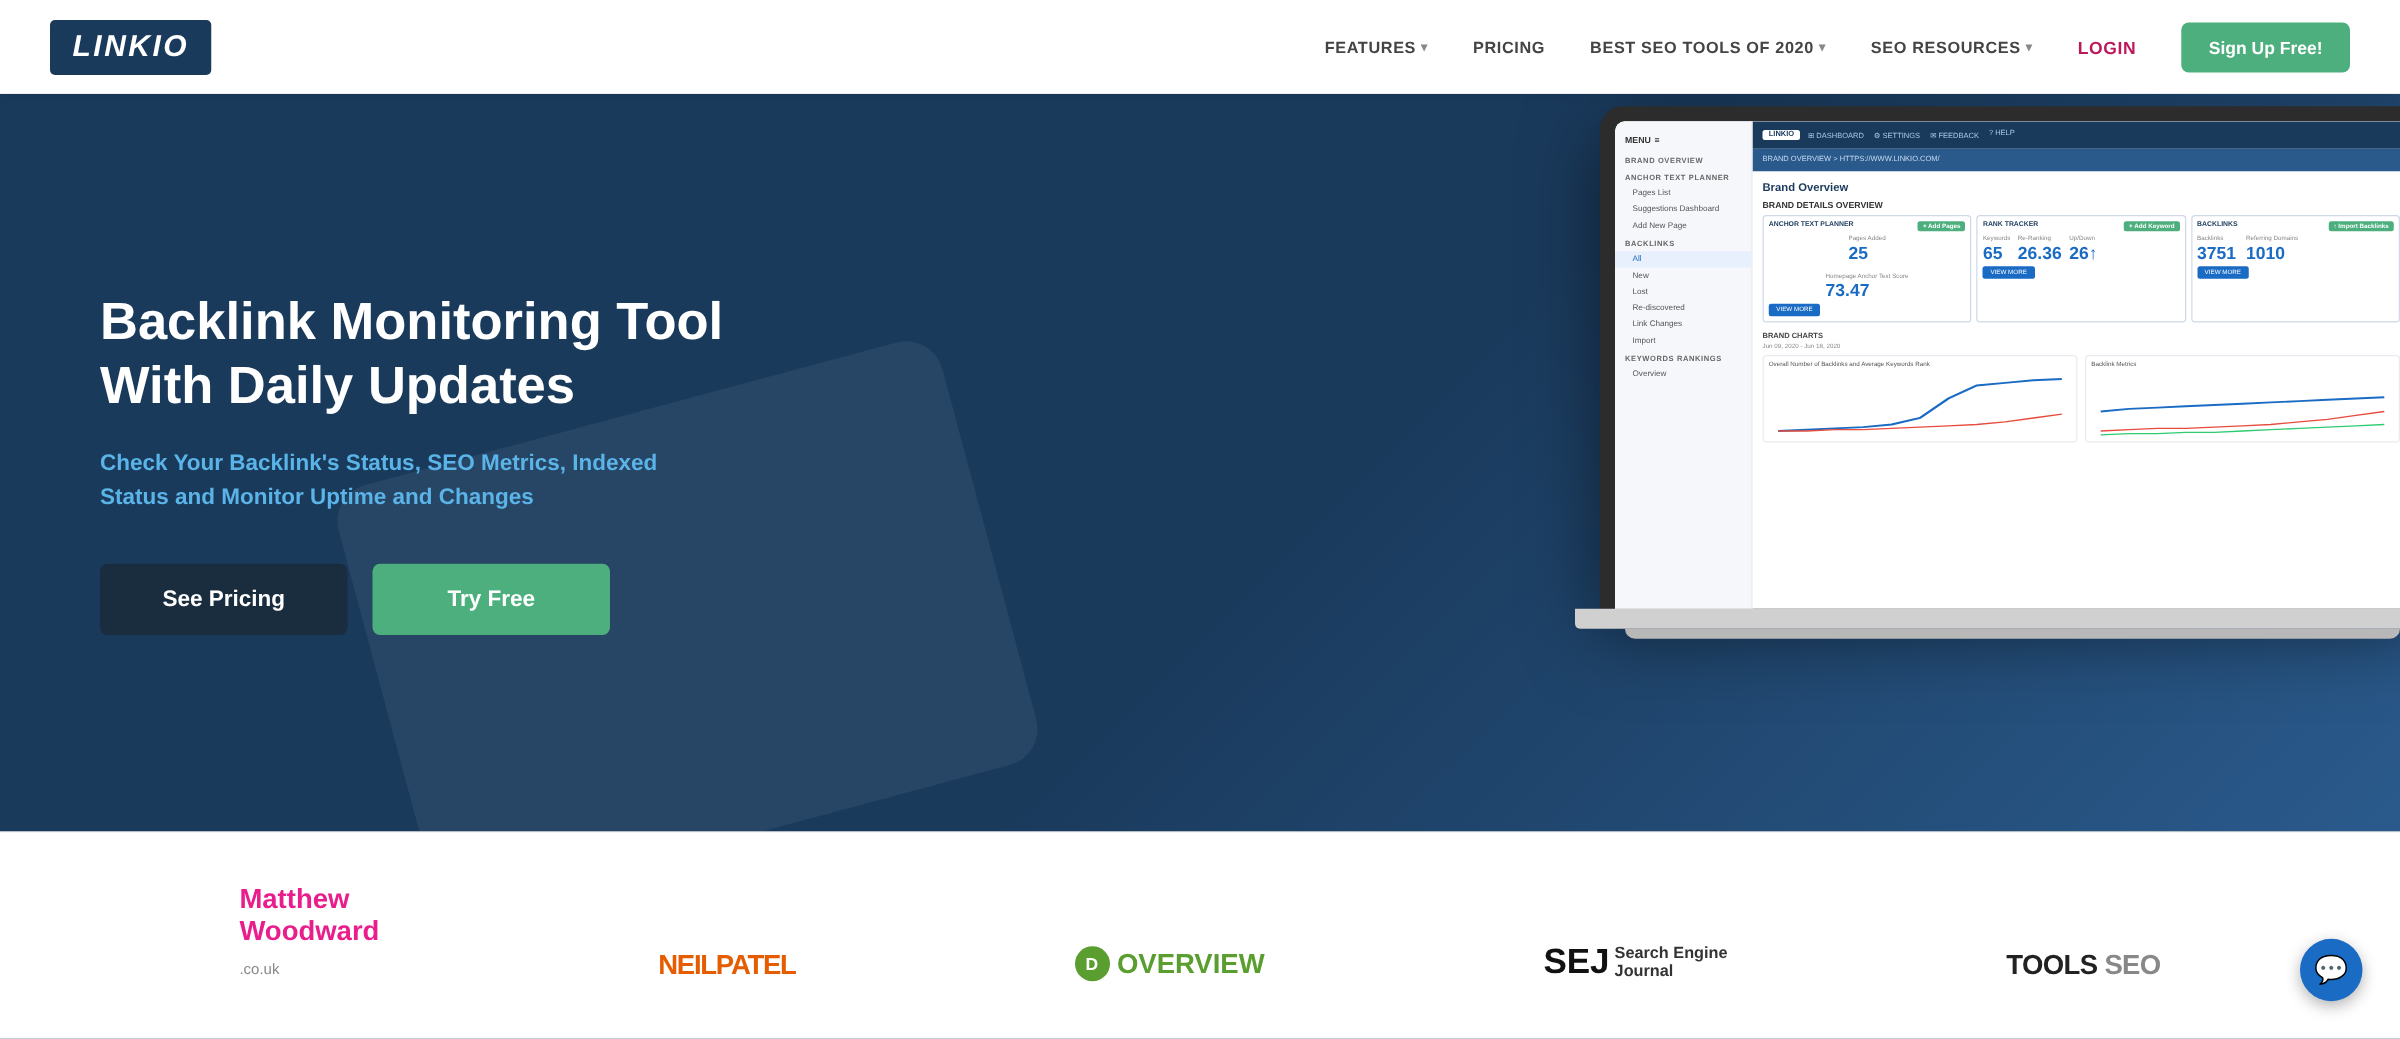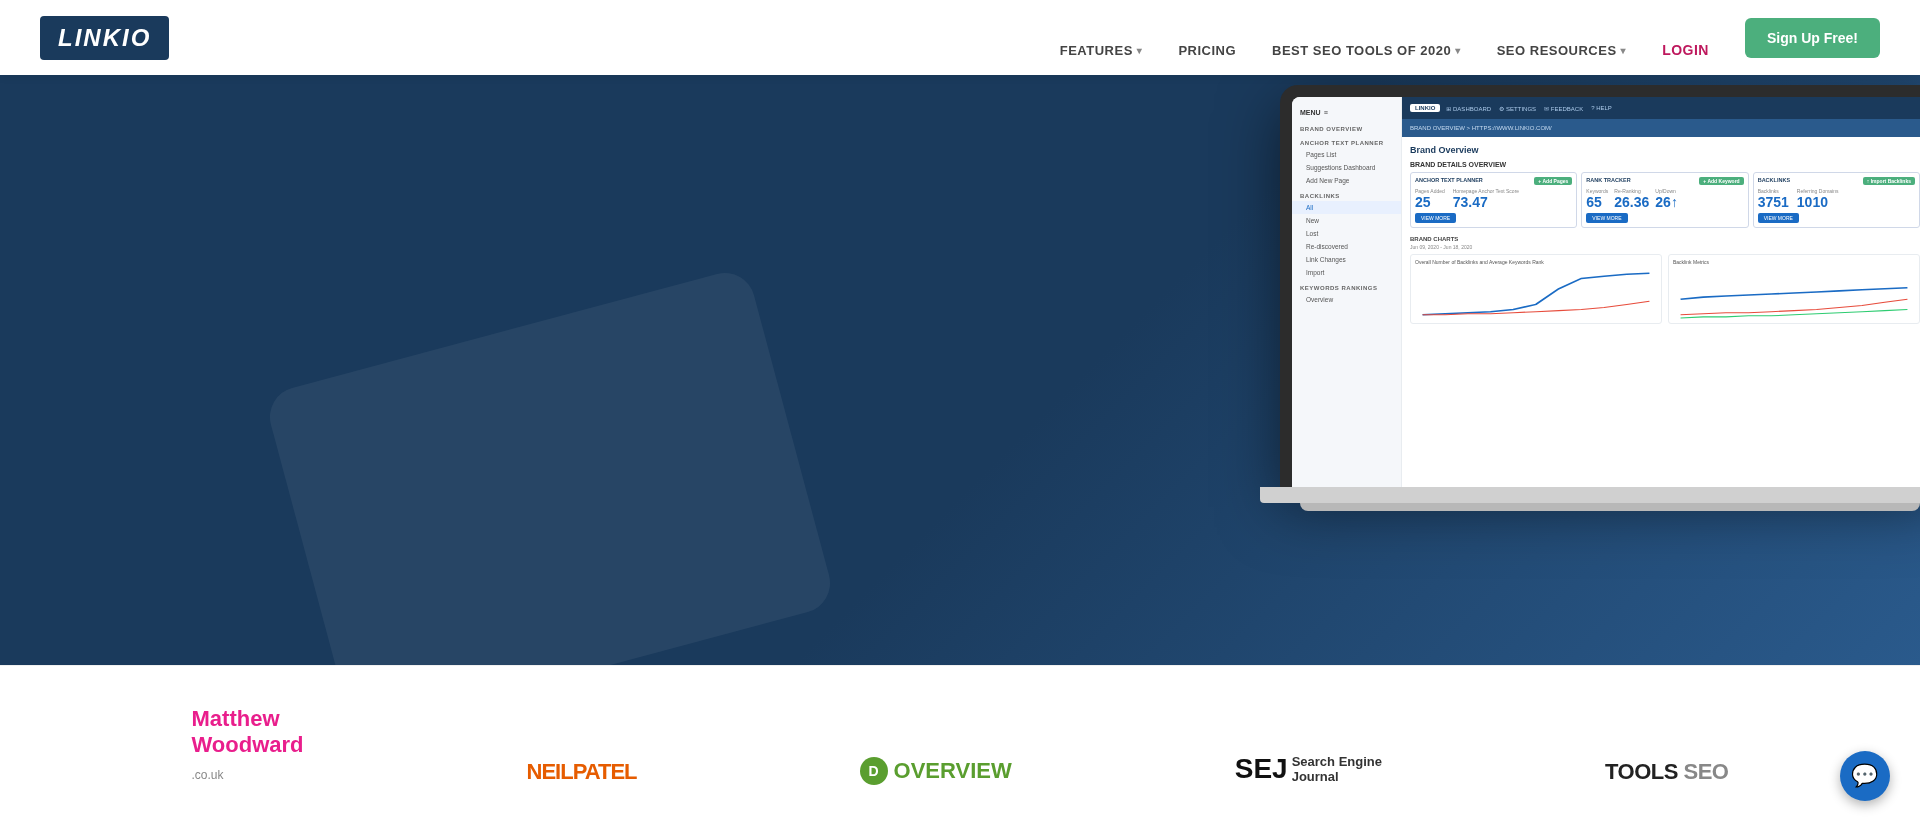--- a/index.html
+++ b/index.html
@@ -24,21 +24,21 @@
     }
     .logo-text {
       color: #fff;
       font-size: 24px;
       font-weight: 900;
       letter-spacing: 2px;
       font-style: italic;
     }
     .nav-links {
       display: flex;
-      align-items: flex-end;
+      align-items: center;
       gap: 36px;
     }
     .nav-item {
       font-size: 13px;
       font-weight: 600;
       color: #444;
       cursor: pointer;
       letter-spacing: 0.5px;
       display: flex;
       align-items: center;
@@ -459,20 +459,28 @@
       <span>LOGIN</span>
     </span>
     <button class="signup-btn">Sign Up Free!</button>
   </div>
 </nav>
 
 <section class="hero">
   <div class="hero-bg-shape"></div>
   <div class="hero-diagonal"></div>
 
+  <div class="hero-content">
+    <h1 class="hero-title">Backlink Monitoring Tool With Daily Updates</h1>
+    <p class="hero-subtitle">Check Your Backlink's Status, SEO Metrics, Indexed Status and Monitor Uptime and Changes</p>
+    <div class="hero-buttons">
+      <button class="btn-pricing">See Pricing</button>
+      <button class="btn-try">Try Free</button>
+    </div>
+  </div>
 
   <div class="laptop-container">
     <div class="laptop-outer">
       <div class="laptop-screen">
         <div class="mockup-inner">
 
           <div class="mockup-sidebar">
             <div class="mockup-sidebar-title">
               <span>MENU</span>
               <span>≡</span>
@@ -513,21 +521,21 @@
               <div class="mockup-page-title">Brand Overview</div>
               <div class="mockup-section-title">BRAND DETAILS OVERVIEW</div>
 
               <div class="mockup-cards">
 
                 <div class="mockup-card">
                   <div class="mockup-card-title">
                     <span>ANCHOR TEXT PLANNER</span>
                     <span class="mockup-card-btn">+ Add Pages</span>
                   </div>
-                  <div style="display:flex;gap:8px;align-items:flex-start;">
+                  <div style="display:flex;gap:8px;align-items:center;flex-direction:column;">
                     <div>
                       <div class="mockup-card-sub">Pages Added</div>
                       <div class="mockup-card-num">25</div>
                     </div>
                     <div>
                       <div class="mockup-card-sub">Homepage Anchor Text Score</div>
                       <div class="mockup-card-num">73.47</div>
                     </div>
                   </div>
                   <div class="mockup-view-btn">VIEW MORE</div>

